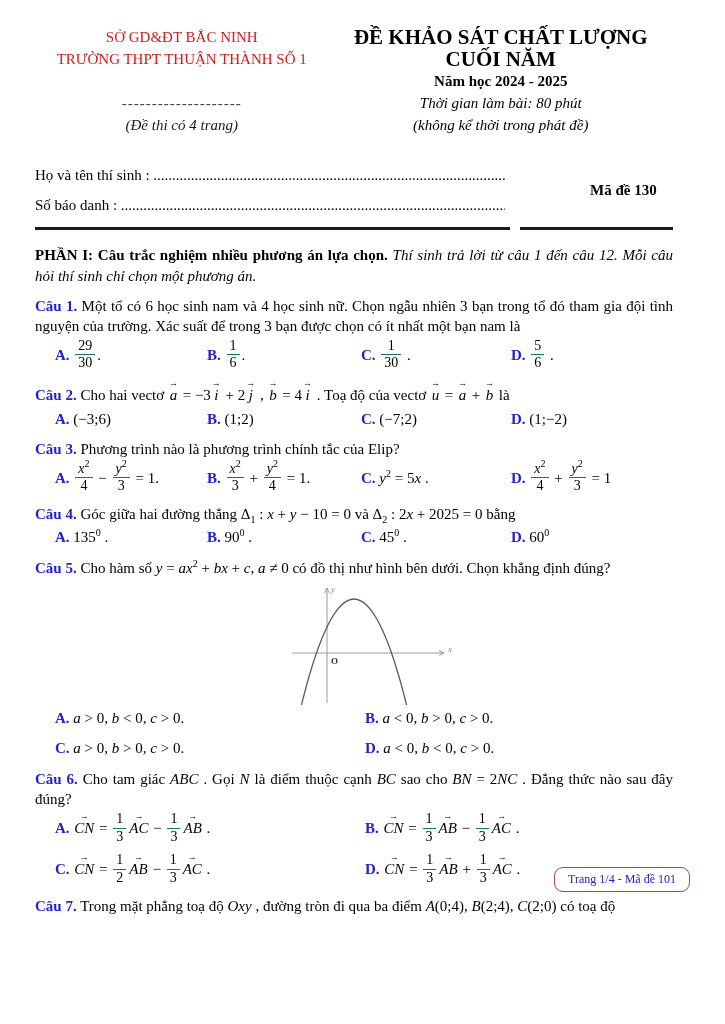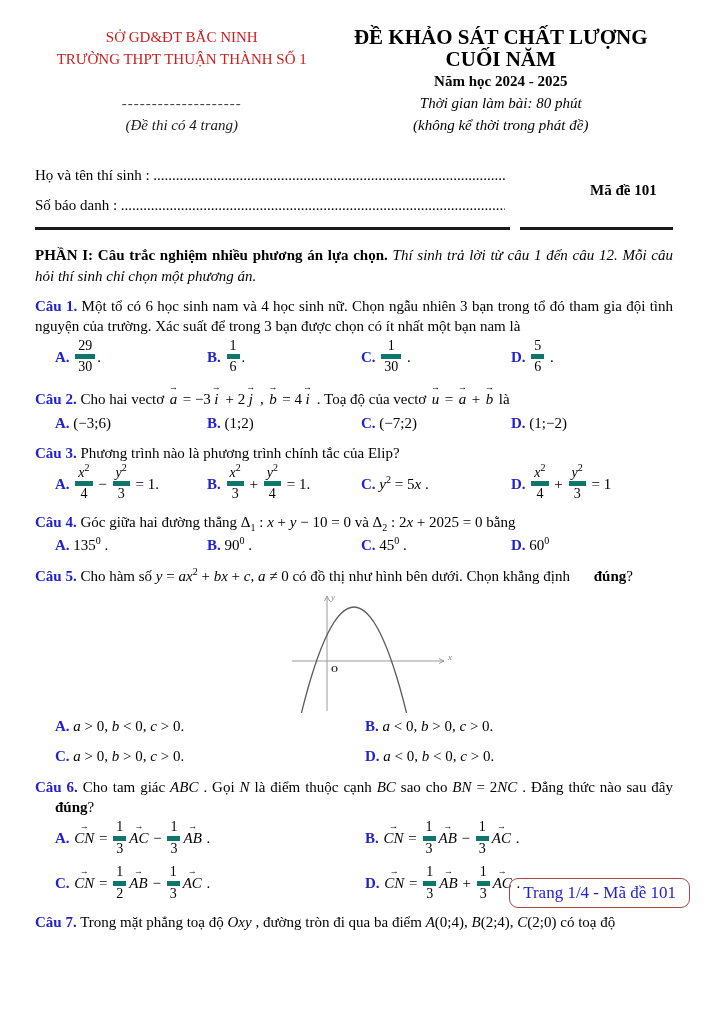--- a/index.html
+++ b/index.html
@@ -42,41 +42,41 @@
   .q-body{margin:9px 0 2px 0;text-align:justify;line-height:1.36;}
   .q-label{color:#2222cc;font-weight:700;}
   .options{display:grid;padding-left:20px;margin:3px 0 5px 0;align-items:center;}
   .cols-4{grid-template-columns:152px 154px 150px 1fr;}
   .cols-2{grid-template-columns:310px 1fr;row-gap:9px;}
   .option{line-height:1.45;}
   .opt-letter{color:#2222cc;font-weight:700;}
 
   
   .m-var{font-style:italic;}
-  .m-bd{font-weight:700;margin-left:20px;}
+  .m-bd{font-weight:400;}
   sup.m-sup{font-size:10px;line-height:0;}
   sub.m-sub{font-size:10px;line-height:0;}
   .frac{display:inline-block;text-align:center;vertical-align:middle;
         line-height:1.05;margin:0 2px;font-size:14px;transform:translateY(-1px);}
-  .frac .num{display:block;border-bottom:5px solid #0f766e;padding:0 3px 1px 3px;}
+  .frac .num{display:block;border-bottom:1px solid #0f766e;padding:0 3px 1px 3px;}
   .frac .den{display:block;padding:1px 3px 0 3px;}
   .vec{display:inline-block;text-align:center;line-height:1;margin:0 1px;}
   .vec .vec-arrow{display:block;font-size:9px;line-height:5px;height:7px;}
   .vec .vec-base{font-style:italic;}
 
   
   .figure{margin:2px 0 2px 252px;height:124px;}
   .figure svg text{font-family:"Liberation Serif",serif;}
   .axis-label{font-size:9px;fill:#8a8a8a;font-style:italic;}
   .origin-label{font-size:9px;fill:#333;font-weight:bold;}
 
   
   .footer-badge{position:absolute;right:35px;bottom:24px;
     border:1.6px solid #a84848;border-radius:9px;padding:4px 13px;
-    color:#2222cc;font-size:17px;}
+    color:#2222cc;font-size:12px;}
 </style>
 </head>
 <body>
 
 <div class="page">
 
   <header class="hdr">
     <div class="hdr-left">
       <div class="hl1">SỞ GD&amp;ĐT BẮC NINH</div>
       <div class="hl2">TRƯỜNG THPT THUẬN THÀNH SỐ 1</div>
@@ -90,21 +90,21 @@
       <div class="hr4">Thời gian làm bài: 80 phút</div>
       <div class="hr5">(không kể thời trong phát đề)</div>
     </div>
   </header>
 
   <section class="student">
     <div class="student-lines">
       <div>Họ và tên thí sinh : ..........................................................................................................</div>
       <div>Số báo danh : ..................................................................................................................</div>
     </div>
-    <div class="exam-code">Mã đề 101</div>
+    <div class="exam-code">Mã đề 130</div>
   </section>
 
   <div class="divider">
     <span class="seg seg1"></span>
     <span class="seg seg2"></span>
   </div>
 
   <p class="part-heading">
     <span class="ph-bold">PHẦN I: Câu trắc nghiệm nhiều phương án lựa chọn.</span><span class="ph-italic"> Thí sinh trả lời từ câu 1 đến câu 12. Mỗi câu hỏi thí sinh chỉ chọn một phương án.</span>
   </p>

